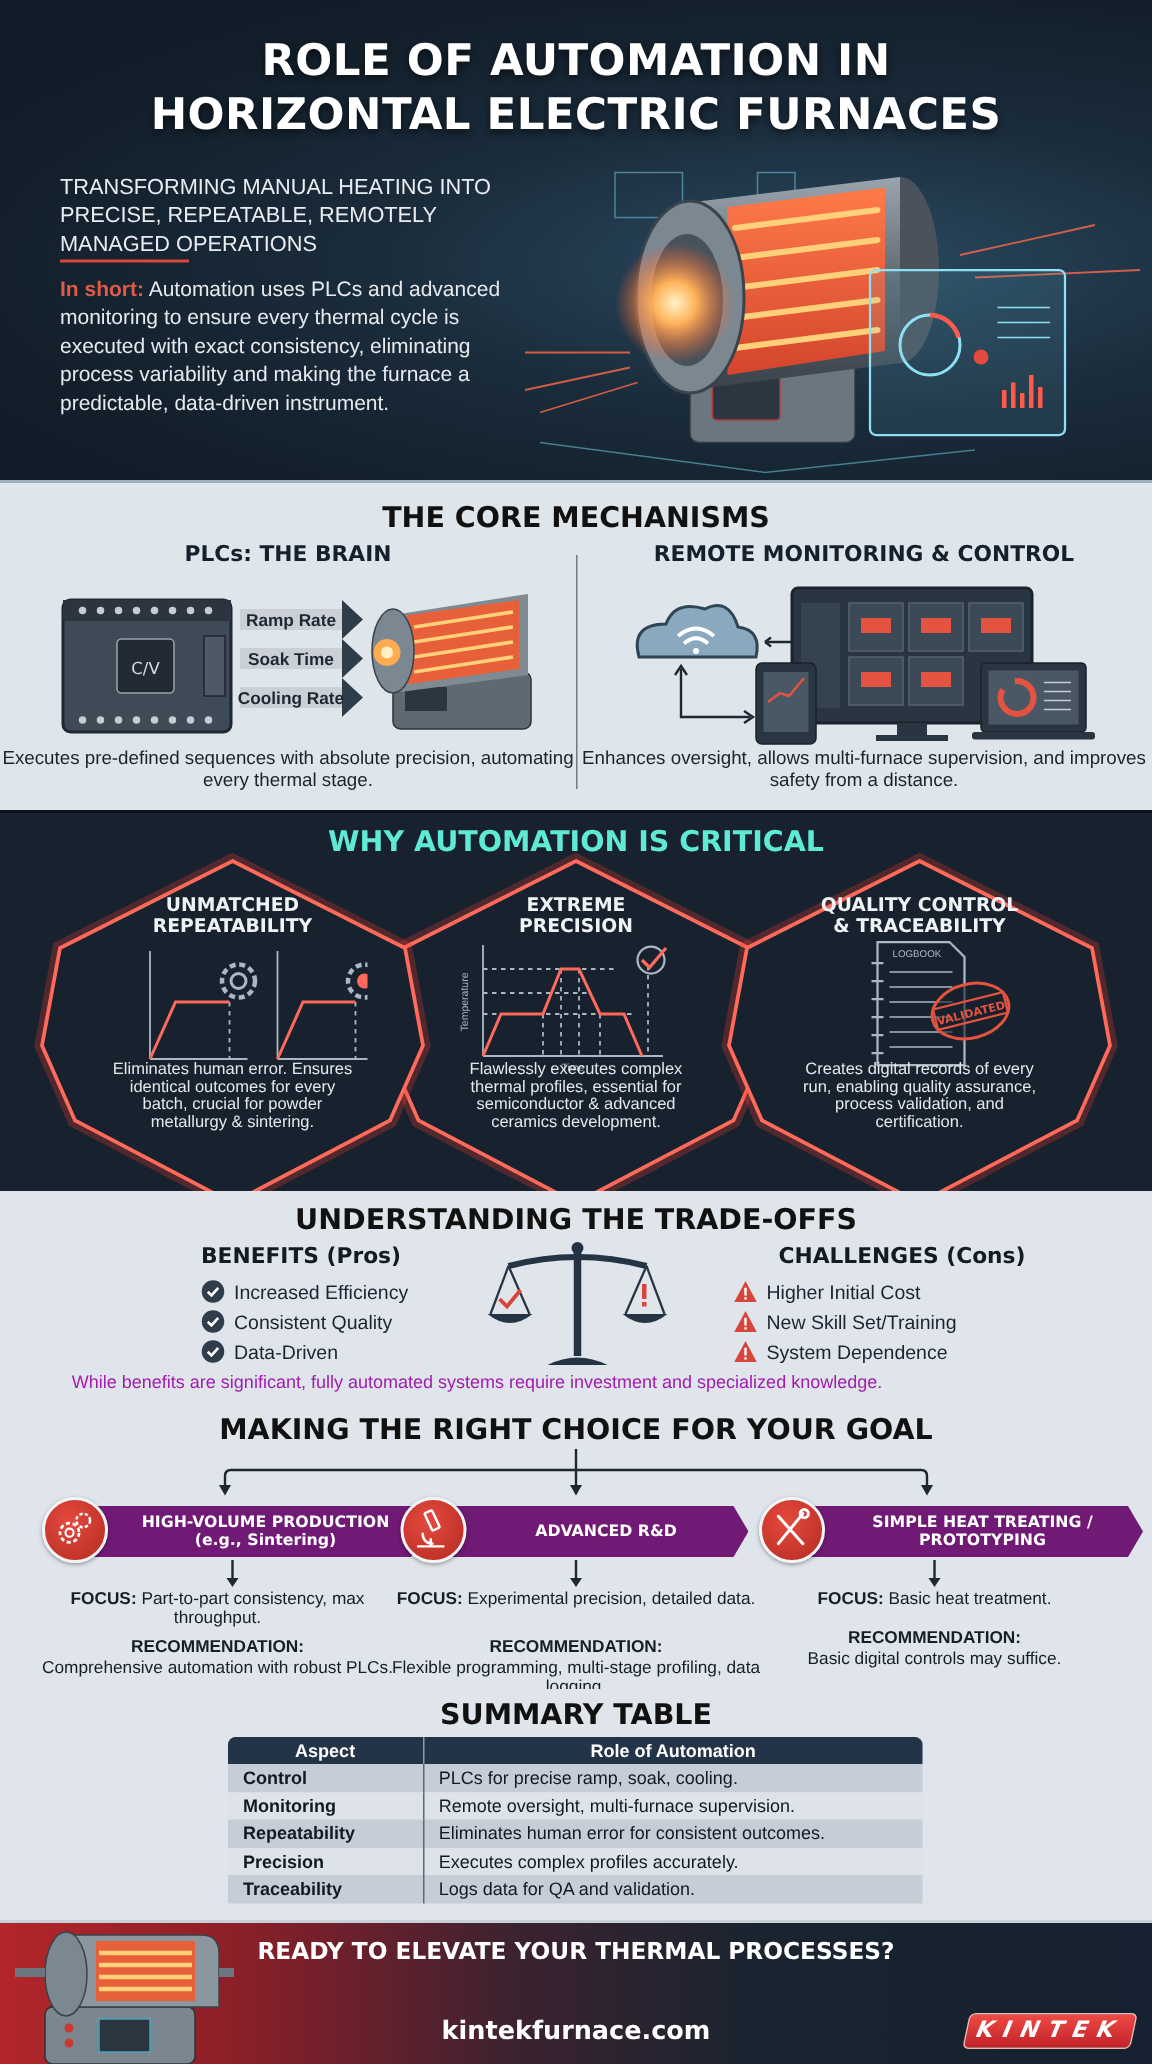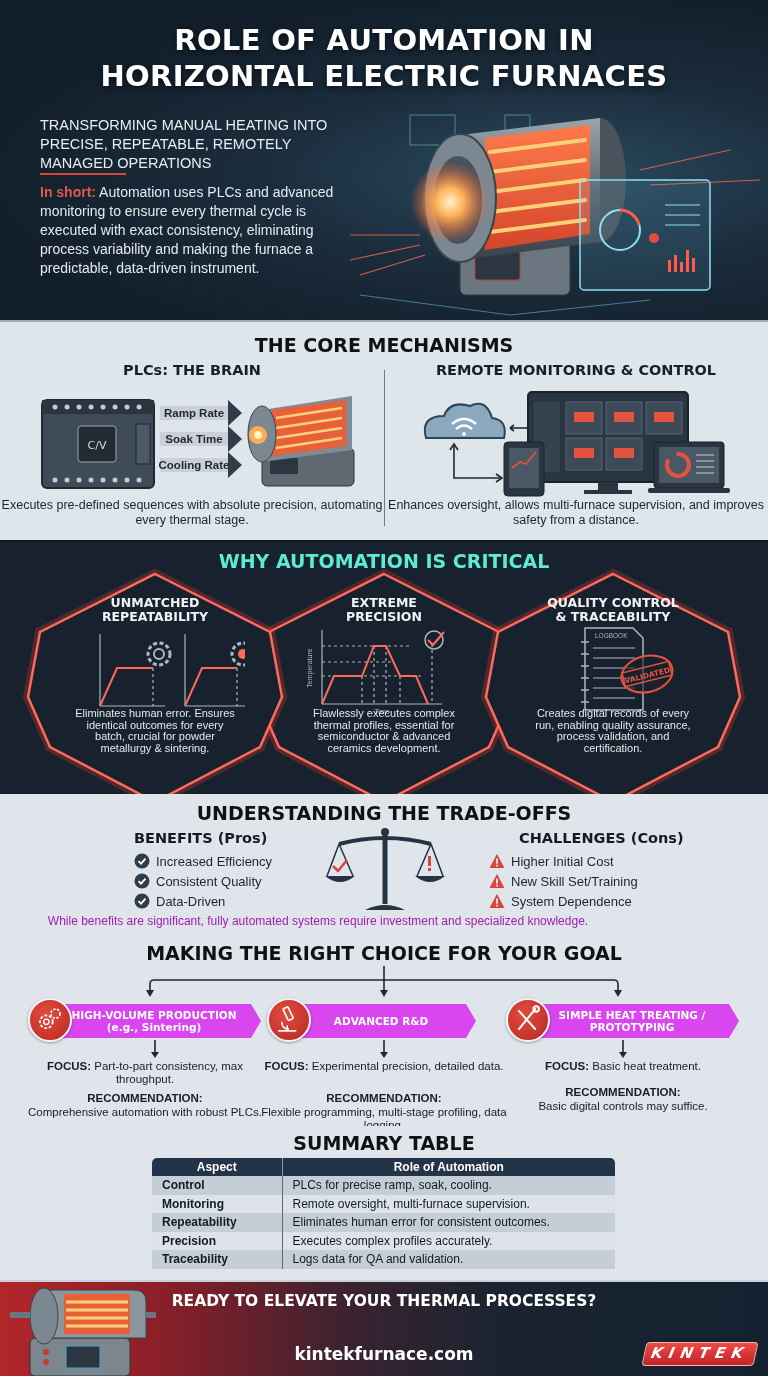--- a/index.html
+++ b/index.html
@@ -56,21 +56,21 @@
   .list li { display: flex; align-items: center; height: 20px; font-size: 13px; color: #1b2430; }
   .list li .ic { width: 16px; height: 16px; margin-right: 6px; flex: none; }
   .trade-note { position: absolute; top: 120px; left: 0; width: 636px; text-align: center; font-size: 12px; color: #a21caf; }
   .scale { position: absolute; left: 325px; top: 32px; width: 120px; height: 88px; }
 
   
   .choice { position: absolute; left: 0; top: 936px; width: 768px; height: 190px; background: #dfe5ea; }
   .choice .section-title-dark { top: 6px; }
   .tree { position: absolute; left: 0; top: 30px; width: 768px; height: 40px; }
   .goal { position: absolute; top: 62px; width: 250px; }
-  .goal-banner { position: absolute; top: 6px; left: 17px; height: 34px; background: #d946ef; color: #fff;
+  .goal-banner { position: absolute; top: 6px; left: 40px; height: 34px; background: #701a75; color: #fff;
     clip-path: polygon(0 0, calc(100% - 10px) 0, 100% 50%, calc(100% - 10px) 100%, 0 100%);
     font-weight: bold; font-size: 10.5px; line-height: 12px; display: flex; align-items: center; justify-content: center; text-align: center; padding-left: 24px; padding-right: 14px; font-family: "DejaVu Sans", sans-serif; }
   .goal-badge { position: absolute; top: 0; left: 8px; width: 44px; height: 44px; border-radius: 50%; background: radial-gradient(circle at 40% 35%, #e44a3e, #b52a22); border: 2px solid #f2f4f6; box-shadow: 0 1px 3px rgba(0,0,0,.35); }
   .goal-arrow { position: absolute; top: 42px; width: 10px; height: 18px; }
   .goal-focus { position: absolute; top: 62px; left: 0; width: 100%; text-align: center; font-size: 11.5px; line-height: 13px; color: #161e27; }
   .goal-rec-h { position: absolute; left: 0; width: 100%; text-align: center; font-weight: bold; font-size: 11.5px; color: #161e27; }
   .goal-rec { position: absolute; left: 0; width: 100%; text-align: center; font-size: 11.5px; line-height: 13px; color: #161e27; }
   b.k { font-weight: bold; text-align: center; }
 
   

